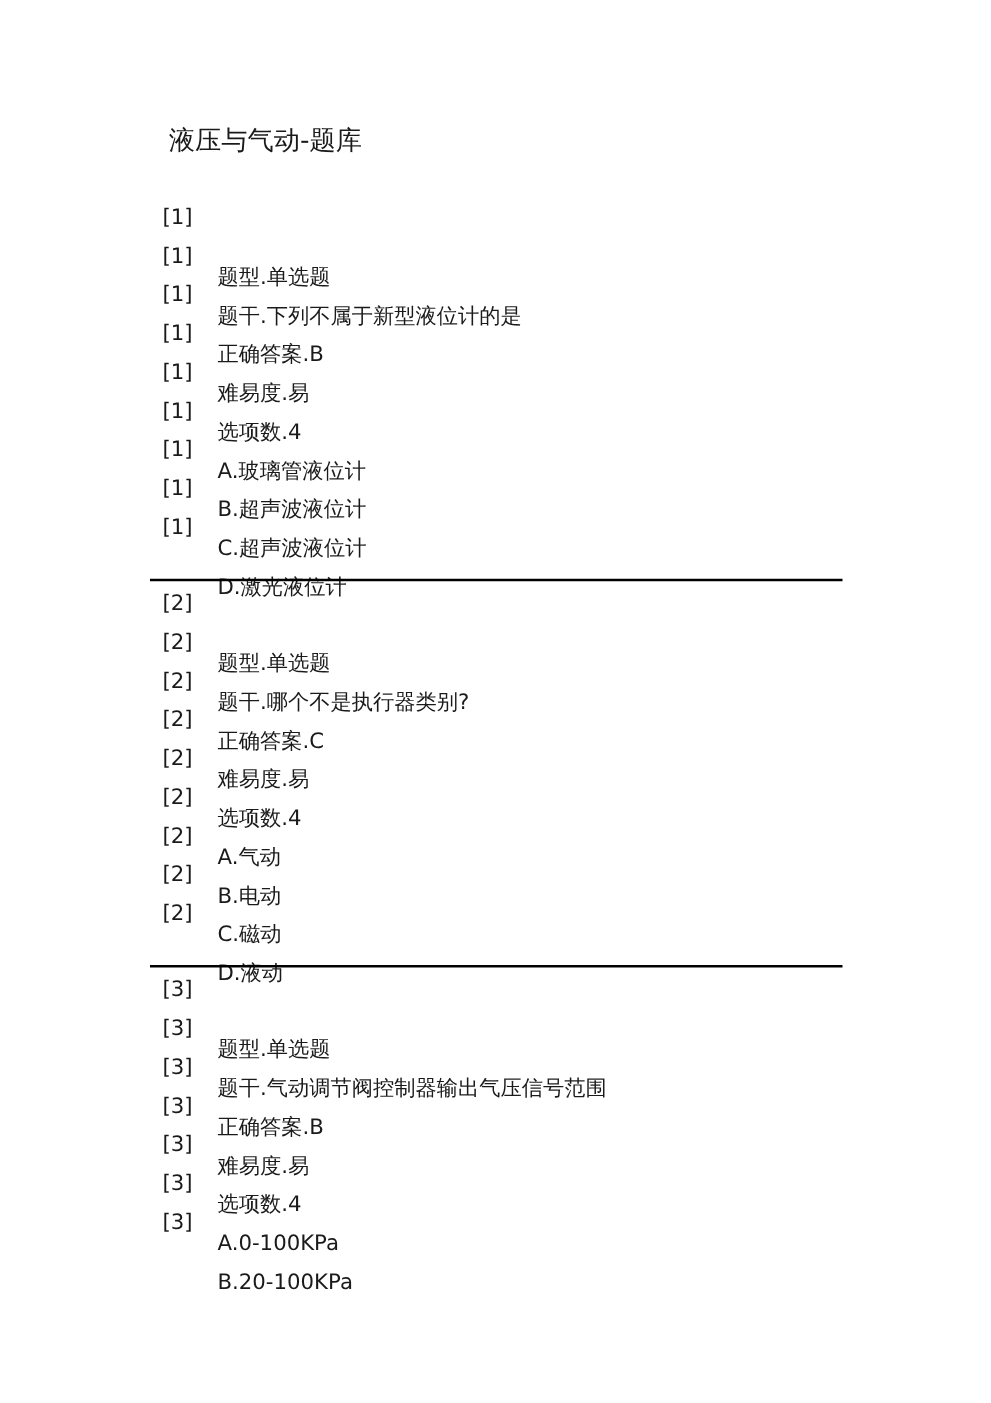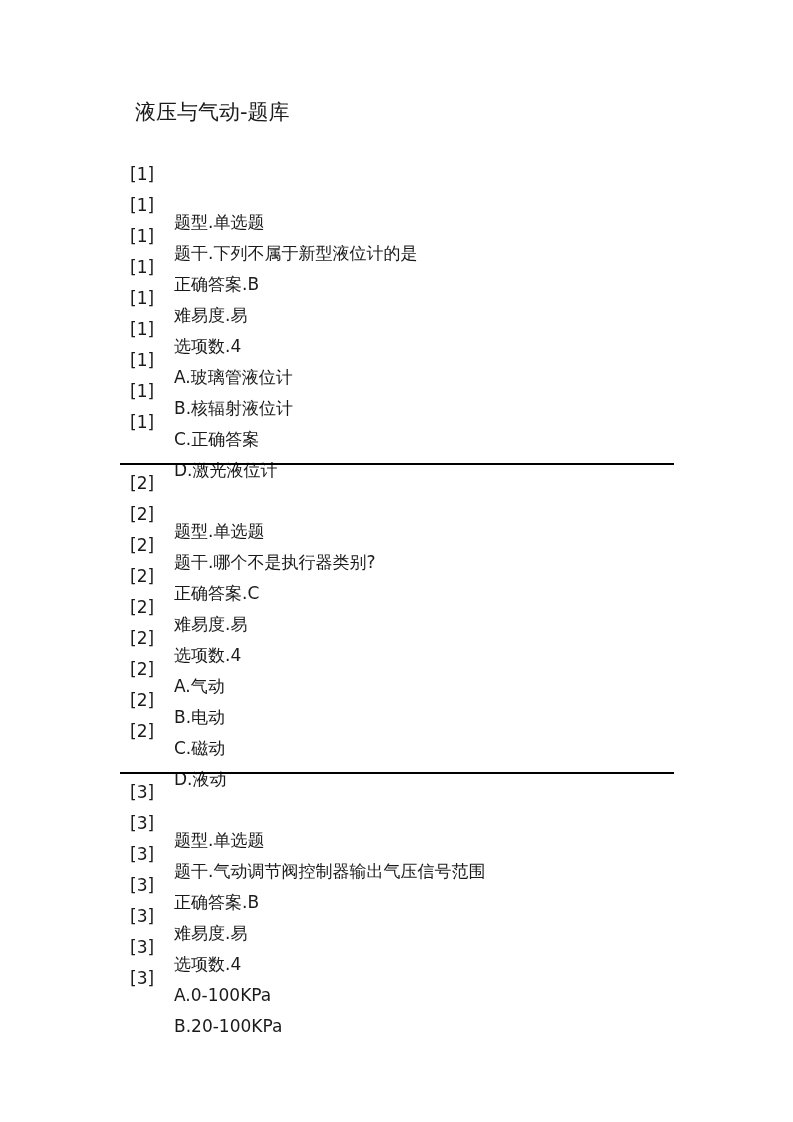--- a/index.html
+++ b/index.html
@@ -80,25 +80,25 @@
   <div class="row" style="top:124px;">
     <span class="row-index">[1]</span>
     <span class="row-text">选项数.4</span>
   </div>
   <div class="row" style="top:155px;">
     <span class="row-index">[1]</span>
     <span class="row-text">A.玻璃管液位计</span>
   </div>
   <div class="row" style="top:186px;">
     <span class="row-index">[1]</span>
-    <span class="row-text">B.核辐射液位计</span>
+    <span class="row-text">B.超声波液位计</span>
   </div>
   <div class="row" style="top:217px;">
     <span class="row-index">[1]</span>
-    <span class="row-text">C.正确答案</span>
+    <span class="row-text">C.超声波液位计</span>
   </div>
   <div class="row" style="top:248px;">
     <span class="row-index">[1]</span>
     <span class="row-text">D.激光液位计</span>
   </div>
   <div class="divider" style="top:301px;"></div>
 </div>
 
 <div class="question-block" style="top:471px;">
   <div class="row" style="top:0px;">

